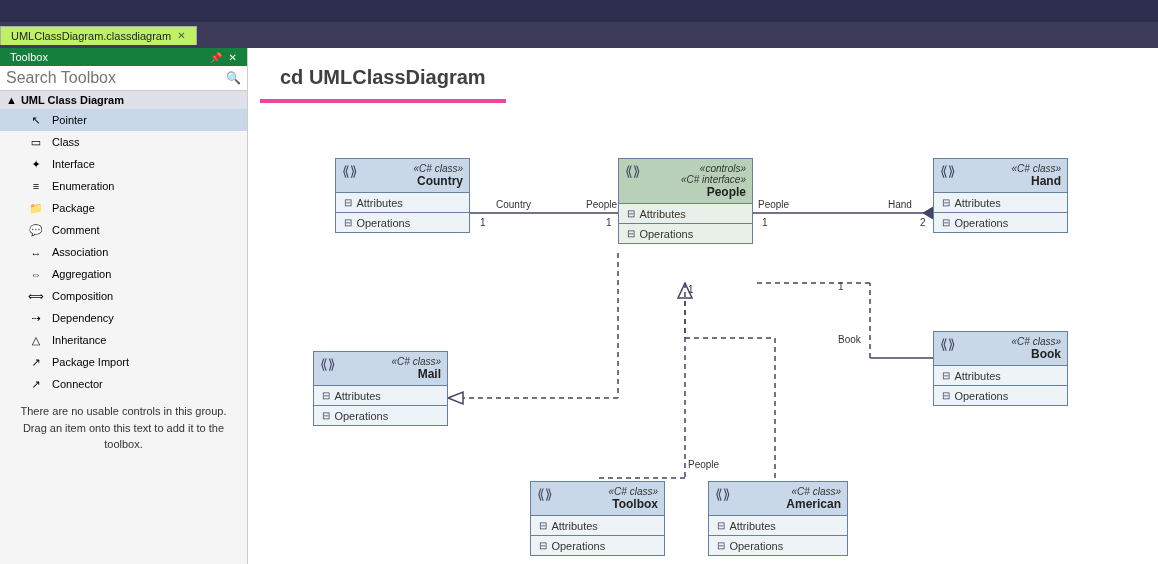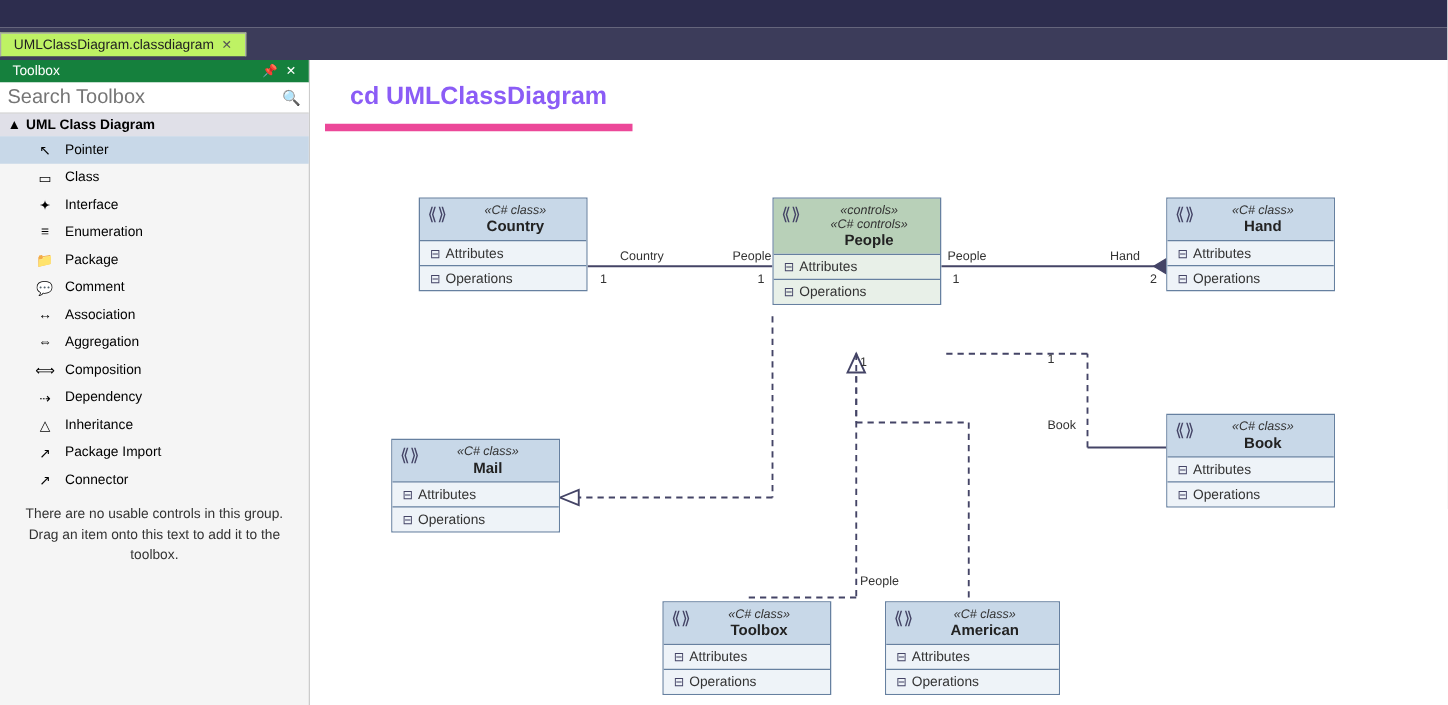--- a/index.html
+++ b/index.html
@@ -26,28 +26,28 @@
     .toolbox-section { }
     .toolbox-section-header { background: #e0e0e8; padding: 3px 6px; font-size: 11px; font-weight: bold; display: flex; align-items: center; gap: 4px; cursor: pointer; }
     .toolbox-item { padding: 3px 10px 3px 28px; font-size: 11px; display: flex; align-items: center; gap: 8px; cursor: pointer; }
     .toolbox-item.selected { background: #c8d8e8; }
     .toolbox-item-icon { width: 16px; height: 16px; display: flex; align-items: center; justify-content: center; flex-shrink: 0; }
     .toolbox-general { background: #e0e0e8; padding: 3px 6px; font-size: 11px; font-weight: bold; }
     .toolbox-general-text { padding: 8px 10px; font-size: 11px; color: #333; text-align: center; line-height: 1.5; }
 
     
     .diagram-area { flex: 1; background: white; position: relative; overflow: hidden; }
-    .diagram-title { padding: 10px 20px; font-size: 20px; font-weight: bold; color: #8b5cf6; border-bottom: 6px solid #ec4899; display: inline-block; margin: 8px 12px; }
+    .diagram-title { padding: 10px 20px; font-size: 20px; font-weight: bold; color: #404040; border-bottom: 4px solid #ec4899; display: inline-block; margin: 8px 12px; }
     .diagram-canvas { position: absolute; top: 50px; left: 0; right: 0; bottom: 0; }
 
     
     .uml-box { position: absolute; background: white; border: 1px solid #6680a0; min-width: 110px; }
     .uml-box-header { background: #c8d8e8; padding: 4px 6px; display: flex; align-items: flex-start; gap: 4px; }
     .uml-box-arrows { color: #446; font-size: 14px; flex-shrink: 0; }
-    .uml-box-title { text-align: center; flex: 1; }
+    .uml-box-title { text-align: right; flex: 1; }
     .uml-box-stereotype { font-size: 10px; color: #333; display: block; font-style: italic; }
     .uml-box-name { font-size: 12px; font-weight: bold; color: #222; display: block; }
     .uml-box-section { padding: 3px 8px; border-top: 1px solid #6680a0; font-size: 11px; color: #333; display: flex; align-items: center; gap: 4px; min-height: 20px; background: #eef3f8; }
     .expand-icon { font-size: 10px; color: #446; }
 
     
     .diagram-svg { position: absolute; top: 0; left: 0; width: 100%; height: 100%; pointer-events: none; }
   </style>
 </head>
 <body>
@@ -202,21 +202,21 @@
           <span class="expand-icon">⊟</span>
           <span>Operations</span>
         </div>
       </div>
 
       <div class="uml-box" style="left:370px;top:60px;width:135px;">
         <div class="uml-box-header" style="background:#b8d0b8;">
           <span class="uml-box-arrows">⟪⟫</span>
           <div class="uml-box-title">
             <span class="uml-box-stereotype">«controls»</span>
-            <span class="uml-box-stereotype">«C# controls»</span>
+            <span class="uml-box-stereotype">«C# interface»</span>
             <span class="uml-box-name">People</span>
           </div>
         </div>
         <div class="uml-box-section" style="background:#e8f0e8;">
           <span class="expand-icon">⊟</span>
           <span>Attributes</span>
         </div>
         <div class="uml-box-section" style="background:#e8f0e8;">
           <span class="expand-icon">⊟</span>
           <span>Operations</span>

